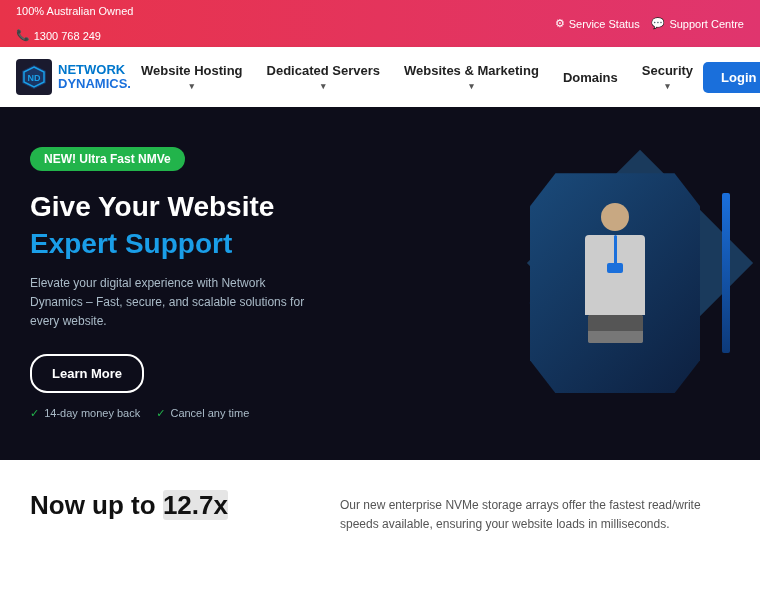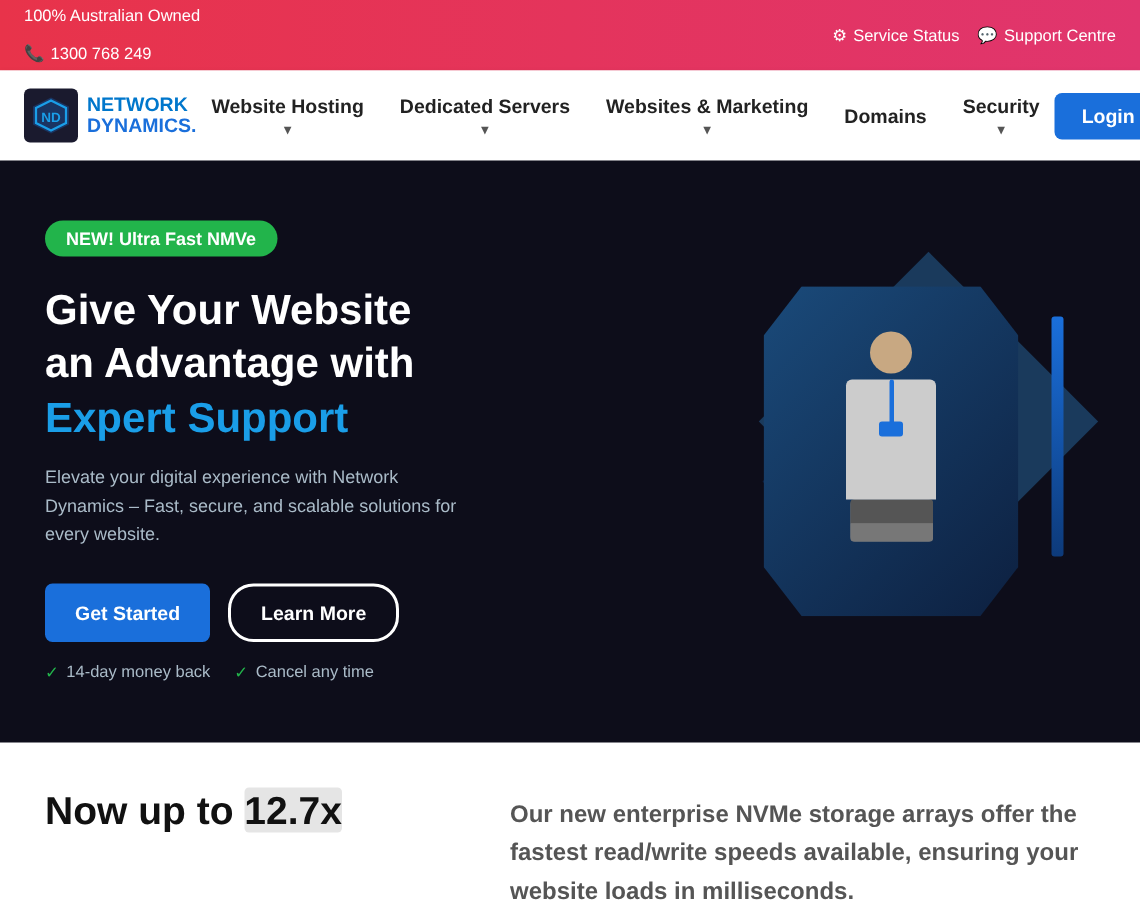--- a/index.html
+++ b/index.html
@@ -60,20 +60,21 @@
       font-weight: 600;
       cursor: pointer;
     }
 
     
     .hero {
       background: #0d0d1a;
       padding: 40px 30px 40px 30px;
       display: flex;
       align-items: center;
+      justify-content: space-between;
       min-height: 300px;
       position: relative;
       overflow: hidden;
     }
     .hero-content { flex: 0 0 55%; z-index: 2; }
     .hero-badge {
       background: #22b44b;
       color: white;
       border-radius: 20px;
       padding: 5px 14px;
@@ -217,25 +218,24 @@
     .section-title-highlight {
       background: #e5e5e5;
       color: #111;
       padding: 0 0;
       border-radius: 3px;
       font-size: 26px;
       font-weight: 900;
     }
     .section-right {
       flex: 1;
-      font-size: 16px;
+      font-size: 12px;
       color: #555;
       line-height: 1.6;
       padding-top: 6px;
-      font-weight: bold;
     }
   </style>
 </head>
 <body>
 
 <div class="top-bar">
   <div class="top-bar-left">
     <span>100% Australian Owned</span>
     <span>
       <span>📞</span>
@@ -292,26 +292,24 @@
   </div>
 
   <button class="nav-login">Login</button>
 </nav>
 
 <section class="hero">
   <div class="hero-content">
     <div class="hero-badge">NEW! Ultra Fast NMVe</div>
     <h1 class="hero-title">
       <span>Give Your Website</span><br>
-      <span>an Advantage with</span>
     </h1>
     <span class="hero-title-accent">Expert Support</span>
     <p class="hero-desc">Elevate your digital experience with Network Dynamics – Fast, secure, and scalable solutions for every website.</p>
     <div class="hero-buttons">
-      <button class="btn-primary">Get Started</button>
       <button class="btn-secondary">Learn More</button>
     </div>
     <div class="hero-checks">
       <div class="hero-check">
         <span class="check-icon">✓</span>
         <span>14-day money back</span>
       </div>
       <div class="hero-check">
         <span class="check-icon">✓</span>
         <span>Cancel any time</span>

